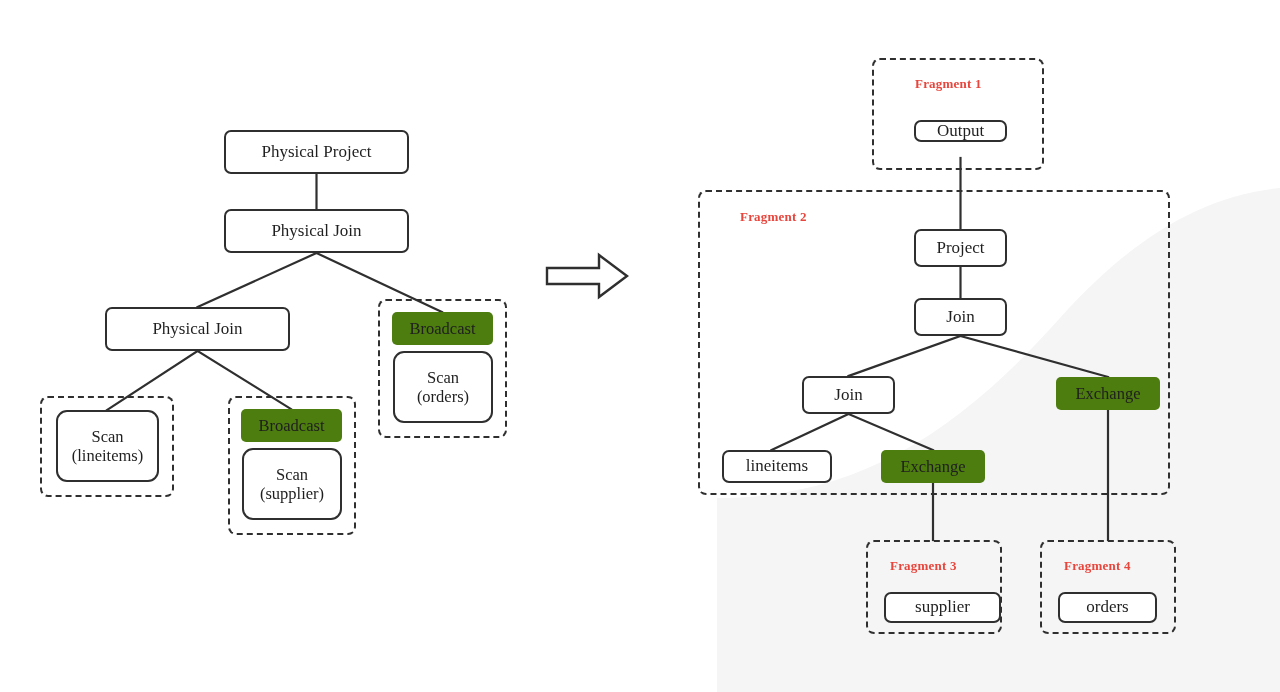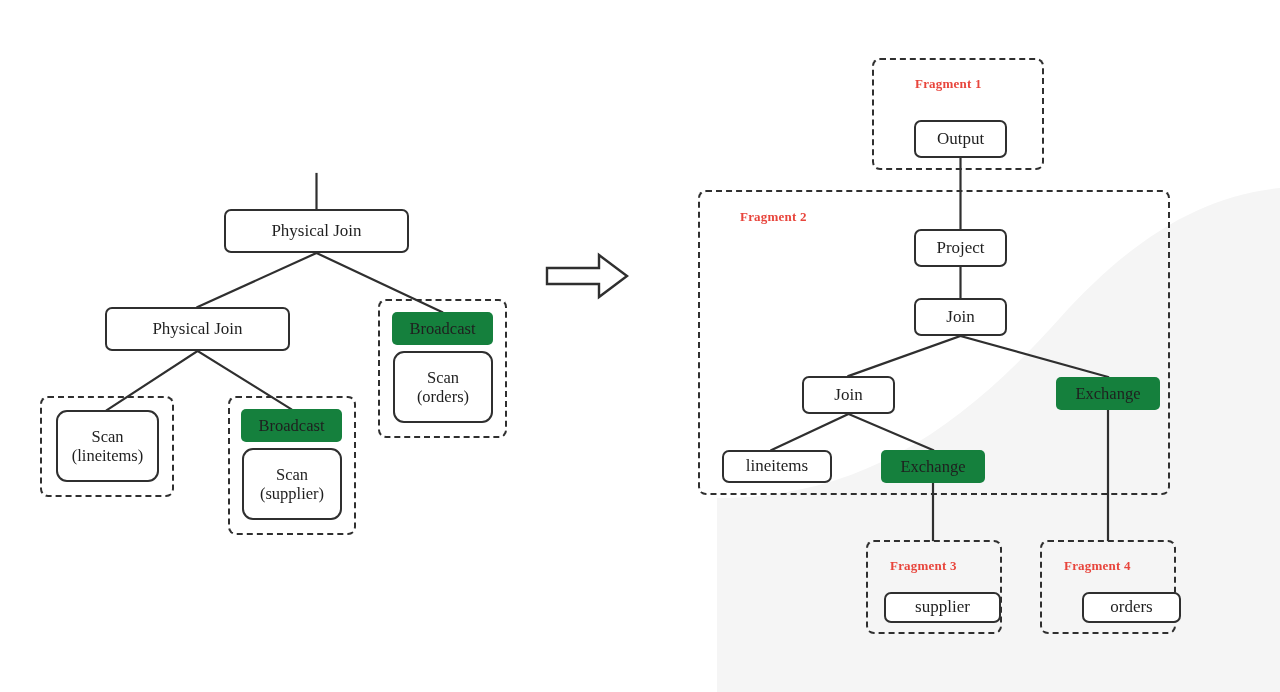--- a/index.html
+++ b/index.html
@@ -67,21 +67,21 @@
     white-space: pre-line;
   }
 
   .node.two-line {
     font-size: 16.5px;
     border-radius: 11px;
   }
 
   
   .node.orange {
-    background: #15803d;
+    background: #4d7c0f;
     border: none;
     border-radius: 5px;
     font-size: 16.5px;
   }
 
   
   .frame {
     position: absolute;
     box-sizing: border-box;
     border: 2.5px dashed #2f2f2f;
@@ -133,20 +133,21 @@
       <line x1="1108" y1="410" x2="1108" y2="540"></line>
     </g>
   </svg>
 
   <div class="layer-nodes">
 
     <div class="frame" style="left:40px; top:396px; width:134px; height:101px;"></div>
     <div class="frame" style="left:228px; top:396px; width:128px; height:139px;"></div>
     <div class="frame" style="left:378px; top:299px; width:129px; height:139px;"></div>
 
+    <div class="node" style="left:224px; top:130px; width:185px; height:44px;">Physical Project</div>
 
     <div class="node" style="left:224px; top:209px; width:185px; height:44px;">Physical Join</div>
 
     <div class="node" style="left:105px; top:307px; width:185px; height:44px;">Physical Join</div>
 
     <div class="node two-line" style="left:56px; top:410px; width:103px; height:72px;">Scan
 (lineitems)</div>
 
     <div class="node orange" style="left:241px; top:409px; width:101px; height:33px;">Broadcast</div>
 
@@ -165,32 +166,32 @@
     <div class="frame" style="left:872px; top:58px; width:172px; height:112px;"></div>
     <div class="frame" style="left:698px; top:190px; width:472px; height:305px;"></div>
     <div class="frame" style="left:866px; top:540px; width:136px; height:94px;"></div>
     <div class="frame" style="left:1040px; top:540px; width:136px; height:94px;"></div>
 
     <div class="frag-label" style="left:915px; top:76px;">Fragment 1</div>
     <div class="frag-label" style="left:733px; top:209px;margin-left:7px;">Fragment 2</div>
     <div class="frag-label" style="left:890px; top:558px;">Fragment 3</div>
     <div class="frag-label" style="left:1064px; top:558px;">Fragment 4</div>
 
-    <div class="node" style="left:914px; top:120px; width:93px; height:38px;">Output</div>
+    <div class="node" style="left:914px; top:120px; width:93px; height:22px;">Output</div>
 
     <div class="node" style="left:914px; top:229px; width:93px; height:38px;">Project</div>
 
     <div class="node" style="left:914px; top:298px; width:93px; height:38px;">Join</div>
 
     <div class="node" style="left:802px; top:376px; width:93px; height:38px;">Join</div>
 
     <div class="node orange" style="left:1056px; top:377px; width:104px; height:33px;">Exchange</div>
 
     <div class="node" style="left:722px; top:450px; width:110px; height:33px;">lineitems</div>
 
     <div class="node orange" style="left:881px; top:450px; width:104px; height:33px;">Exchange</div>
 
     <div class="node" style="left:884px; top:592px; width:117px; height:31px;">supplier</div>
 
-    <div class="node" style="left:1058px; top:592px; width:99px; height:31px;margin-left:24px;">orders</div>
+    <div class="node" style="left:1058px; top:592px; width:99px; height:31px;">orders</div>
 
   </div>
 </div>
 
 </body></html>

